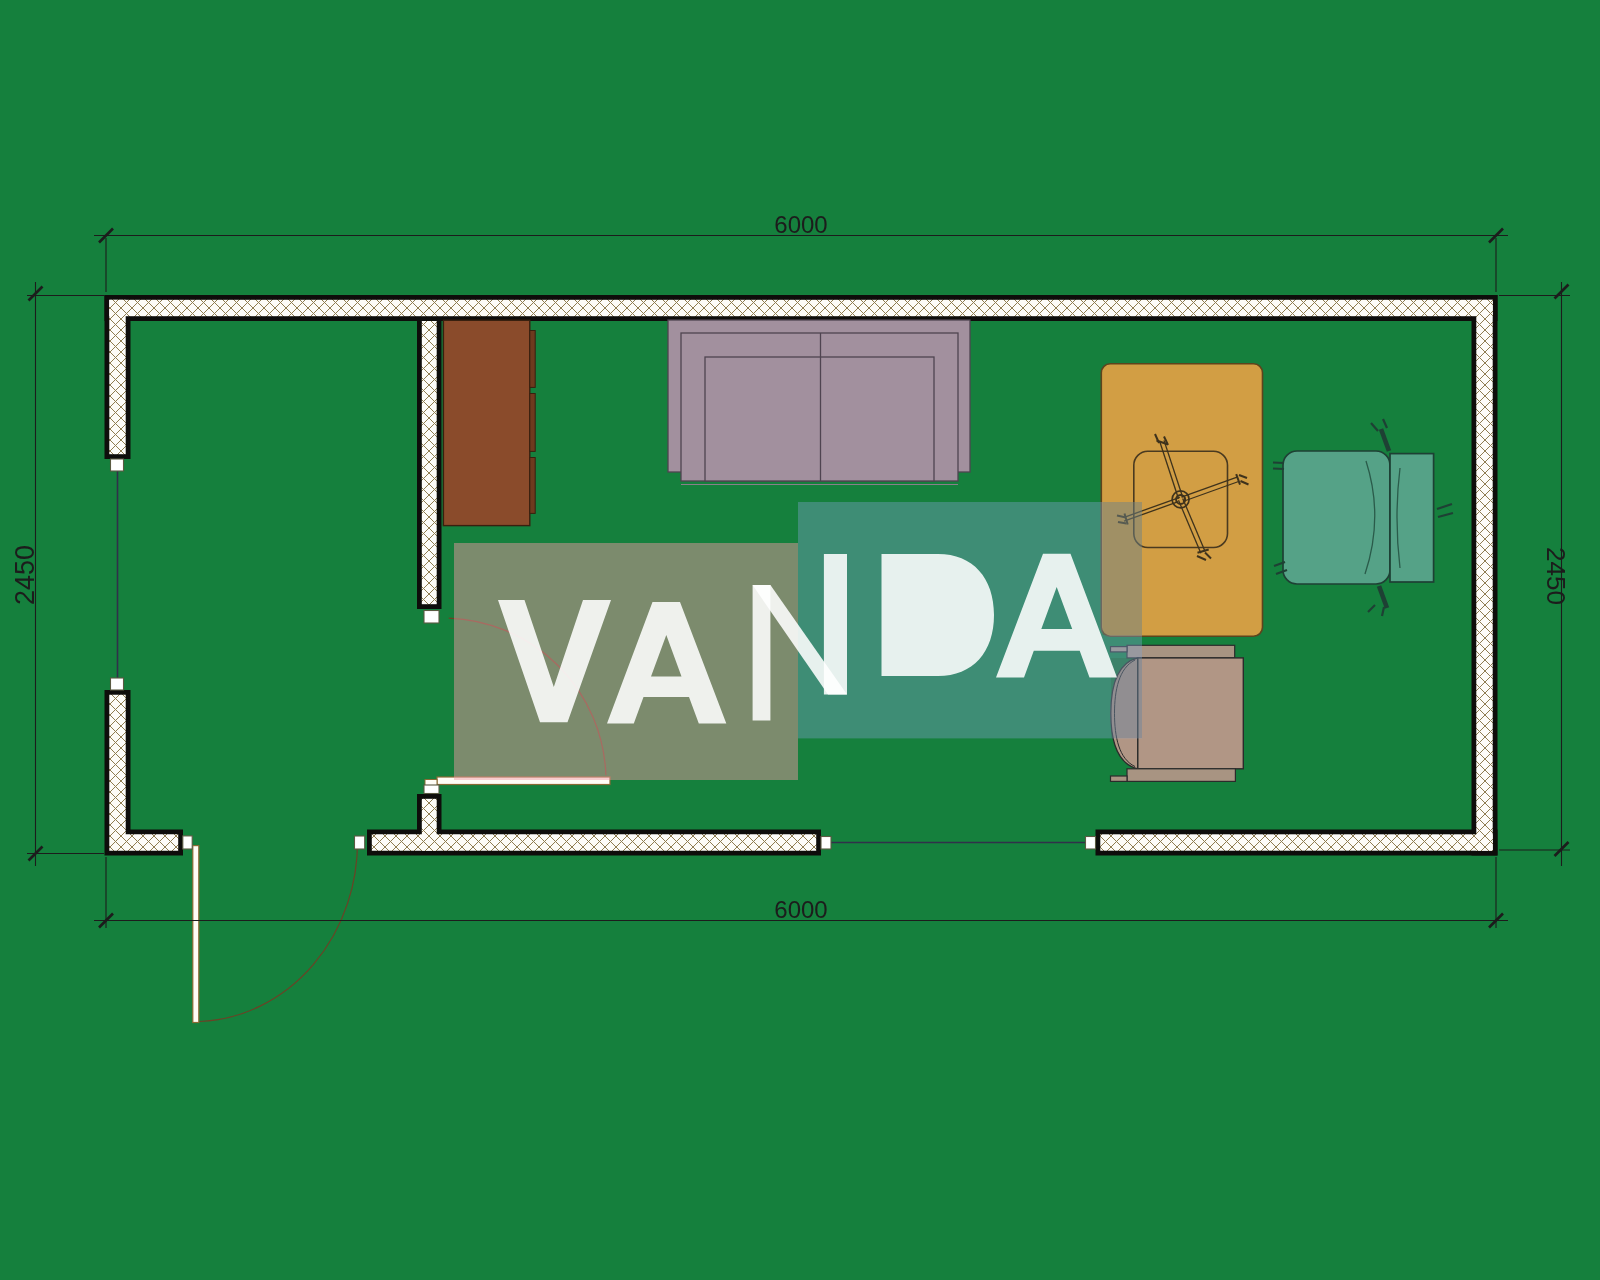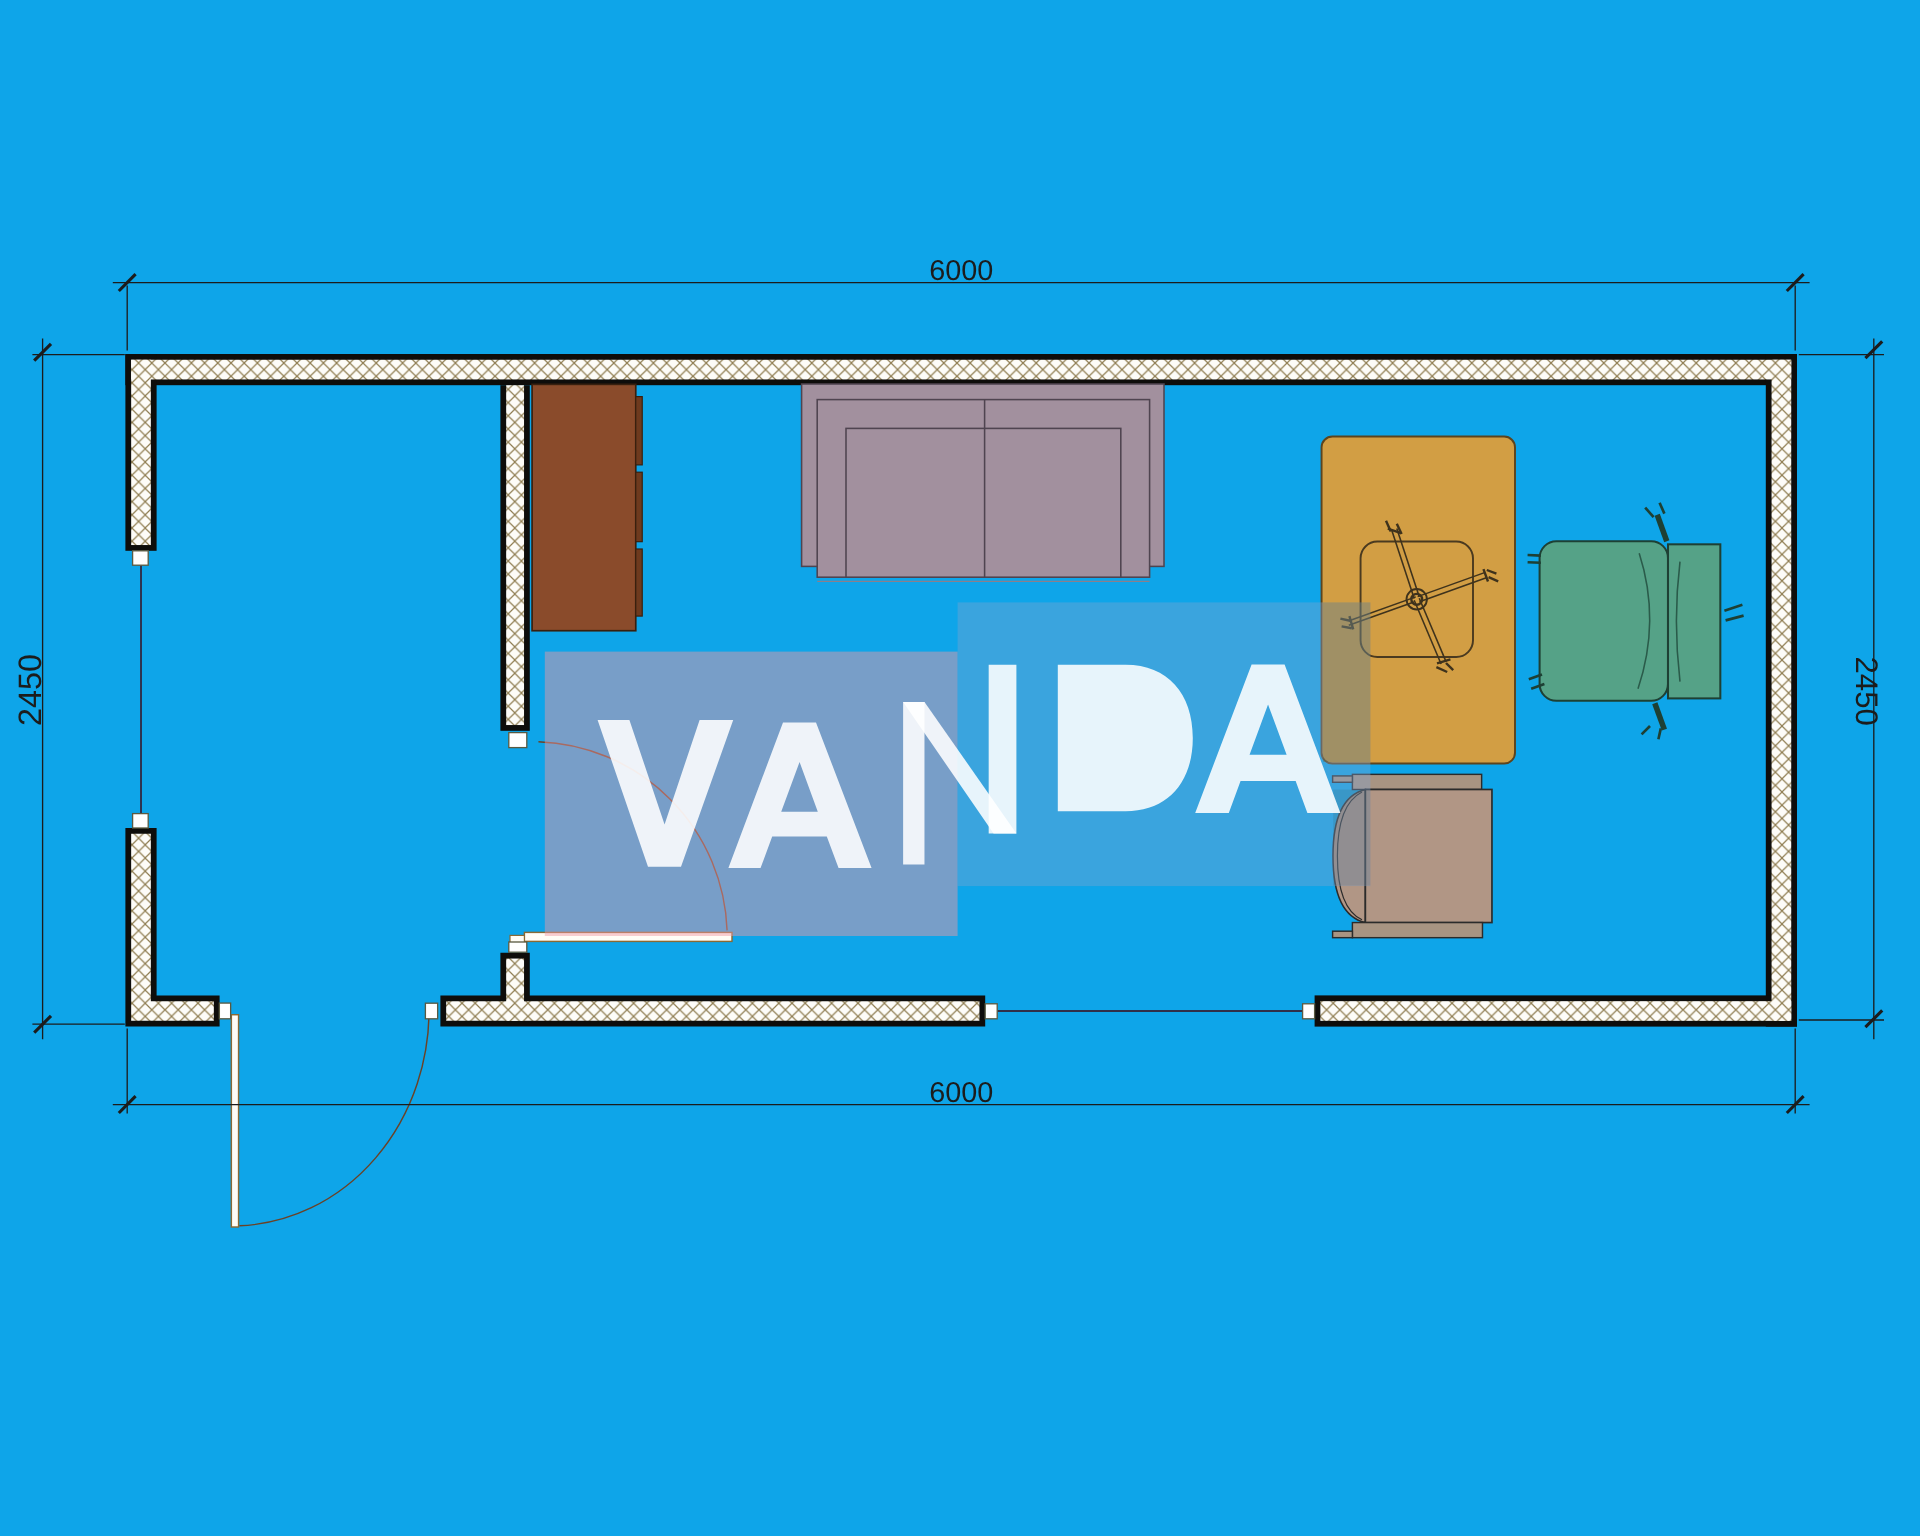--- a/index.html
+++ b/index.html
@@ -1,16 +1,16 @@
 <!DOCTYPE html>
 <html><head>
 <meta charset="utf-8">
 <style>
   html,body{margin:0;padding:0;background:#ffffff;}
-  .page{width:1600px;height:1280px;position:relative;overflow:hidden;background:#0ea5e9;}
+  .page{width:1600px;height:1280px;position:relative;overflow:hidden;background:#15803d;}
   text{font-family:"Liberation Sans", sans-serif;}
 </style>
 </head>
 <body>
 <div class="page">
 <svg width="1600" height="1280" viewBox="0 0 1600 1280">
 <defs>
   <pattern id="hatch" width="11" height="11" patternUnits="userSpaceOnUse">
     <rect width="11" height="11" fill="#fdfcf8"></rect>
     <path d="M-1,-1 L12,12 M-1,12 L12,-1" stroke="#8f7d51" stroke-width="1"></path>

